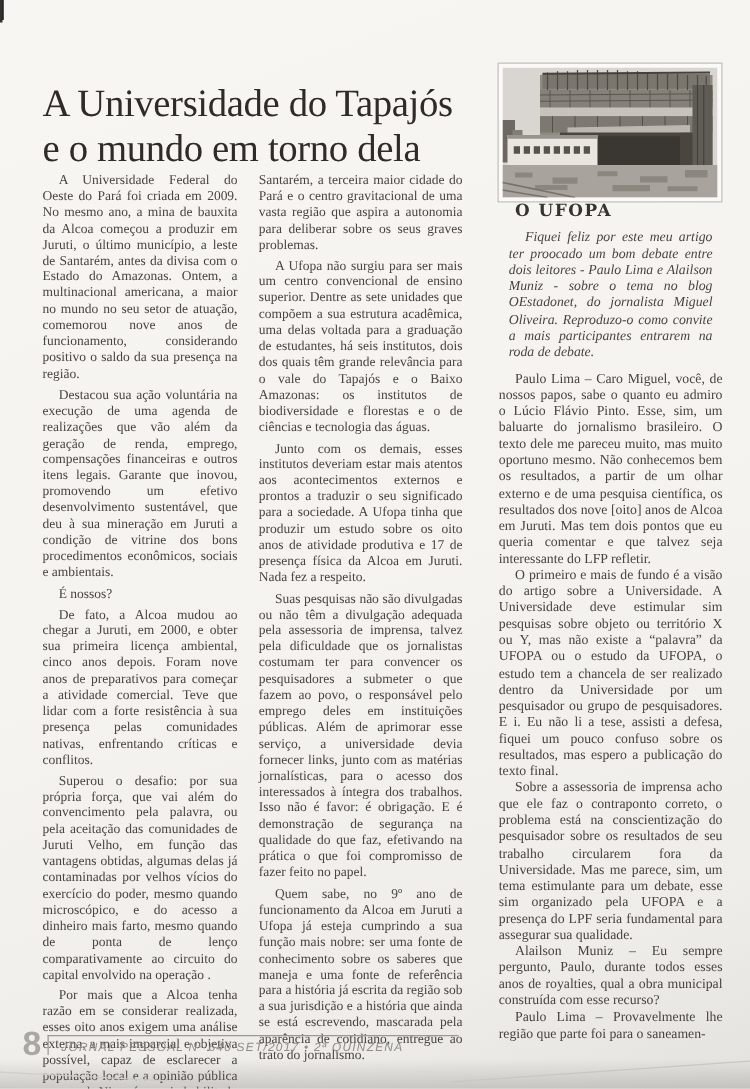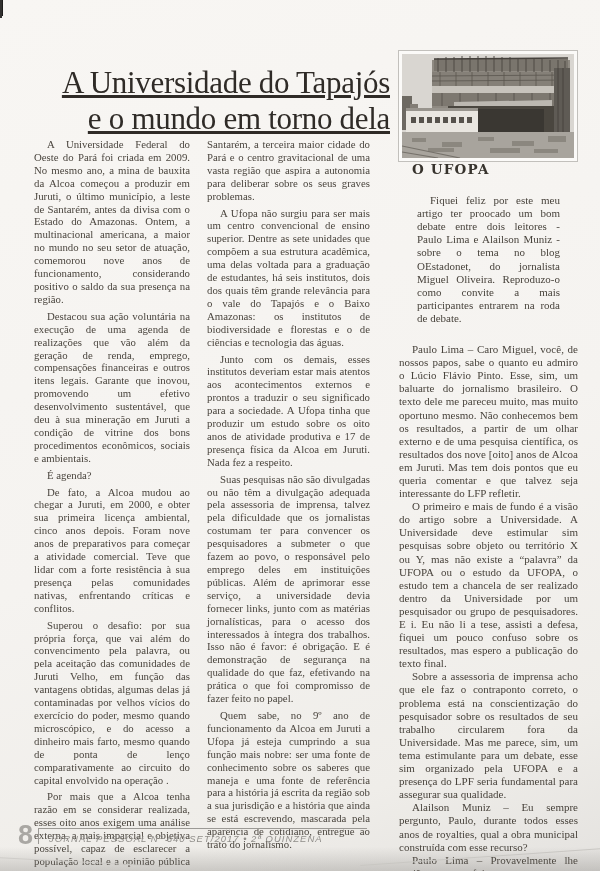--- a/index.html
+++ b/index.html
@@ -11,22 +11,22 @@
   
   .edge-mark{position:absolute;background:#1d1c1b;}
   .m1{left:0;top:4;width:3px;height:16px;}
   .m2{left:0;top:38;width:2px;height:18px;background:#323130;}
   .curl{position:absolute;left:0;bottom:0;width:100%;height:24px;
     background:linear-gradient(180deg,rgba(110,108,104,0) 0%,rgba(110,108,104,.28) 100%);}
   .curl-line{position:absolute;right:-20px;bottom:14px;width:260px;height:1px;background:#c9c7c3;transform:rotate(-4deg);}
   .curl-line2{position:absolute;left:-10px;bottom:8px;width:200px;height:1px;background:#cfcdc9;transform:rotate(3deg);}
 
   .headline{
-    position:absolute;left:34px;top:44px;width:356px;text-align:right;
-    font-size:31px;line-height:36px;color:#2f2b27;letter-spacing:-.3px;font-weight:400;text-decoration:underline;
+    position:absolute;left:34px;top:44px;width:356px;text-align:left;
+    font-size:31px;line-height:36px;color:#2f2b27;letter-spacing:-.3px;font-weight:400;
   }
   .photo-frame{
     position:absolute;left:398px;top:50px;width:180px;height:112px;
     background:#fbfaf8;border:1px solid #c2c0bc;padding:3px;box-sizing:border-box;
   }
   .photo-frame svg{display:block;width:100%;height:100%;}
 
   .bodycol{
     position:absolute;top:134px;text-align:justify;
     font-size:10.8px;line-height:12.9px;color:#4a453e;
@@ -36,21 +36,21 @@
   .bodycol p{margin:4px;text-indent:13px;}
   .bodycol p.noindent{text-indent:0;}
 
   .col3{position:absolute;left:399px;top:163px;width:179px;text-align:justify;
     font-size:11px;line-height:13.1px;color:#48433c;}
   .debate-heading{
     font-family:"DejaVu Serif","Liberation Serif",serif;
     font-weight:700;font-size:13.5px;letter-spacing:1.2px;color:#37332d;
     text-indent:13px;margin:0 0 4px 0;text-align:left;
   }
-  .debate-intro{margin:18px;text-indent:13px;}
+  .debate-intro{margin:8px;text-indent:13px;font-style:italic;}
   .col3 p.entry{margin:0;text-indent:13px;}
   .col3 b{font-weight:400;}
 
   .footer{position:absolute;left:18px;top:822px;display:flex;align-items:flex-start;
     font-family:"Liberation Sans","DejaVu Sans",sans-serif;}
   .pageno{font-size:27px;line-height:26px;font-weight:700;color:#a9a7a3;}
   .folio{
     margin-left:5px;margin-top:6px;width:318px;
     border-top:1px solid #9b9995;border-left:1px solid #9b9995;
     padding:4px 0 0 10px;
@@ -167,21 +167,21 @@
       <g stroke="#76726b" stroke-width="1.2">
         <line x1="0" y1="92" x2="58" y2="104"></line>
         <line x1="0" y1="98" x2="36" y2="104"></line>
       </g>
     </svg>
   </div>
 
   <div class="bodycol col1">
     <p>A Universidade Federal do Oeste do Pará foi criada em 2009. No mesmo ano, a mina de bauxita da Alcoa começou a produzir em Juruti, o último município, a leste de Santarém, antes da divisa com o Estado do Amazonas. Ontem, a multinacional americana, a maior no mundo no seu setor de atuação, comemorou nove anos de funcionamento, considerando positivo o saldo da sua presença na região.</p>
     <p>Destacou sua ação voluntária na execução de uma agenda de realizações que vão além da geração de renda, emprego, compensações financeiras e outros itens legais. Garante que inovou, promovendo um efetivo desenvolvimento sustentável, que deu à sua mineração em Juruti a condição de vitrine dos bons procedimentos econômicos, sociais e ambientais.</p>
-    <p>É agenda?</p>
+    <p>É nossos?</p>
     <p>De fato, a Alcoa mudou ao chegar a Juruti, em 2000, e obter sua primeira licença ambiental, cinco anos depois. Foram nove anos de preparativos para começar a atividade comercial. Teve que lidar com a forte resistência à sua presença pelas comunidades nativas, enfrentando críticas e conflitos.</p>
     <p>Superou o desafio: por sua própria força, que vai além do convencimento pela palavra, ou pela aceitação das comunidades de Juruti Velho, em função das vantagens obtidas, algumas delas já contaminadas por velhos vícios do exercício do poder, mesmo quando microscópico, e do acesso a dinheiro mais farto, mesmo quando de ponta de lenço comparativamente ao circuito do capital envolvido na operação .</p>
     <p>Por mais que a Alcoa tenha razão em se considerar realizada, esses oito anos exigem uma análise externa, a mais imparcial e objetiva possível, capaz de esclarecer a população local e a opinião pública em geral. Ninguém mais habilitado para desempenhar esse papel do que a Ufopa. A universidade reconhece a importância da sua localização, com base em</p>
   </div>
 
   <div class="bodycol col2">
     <p class="noindent">Santarém, a terceira maior cidade do Pará e o centro gravitacional de uma vasta região que aspira a autonomia para deliberar sobre os seus graves problemas.</p>
     <p>A Ufopa não surgiu para ser mais um centro convencional de ensino superior. Dentre as sete unidades que compõem a sua estrutura acadêmica, uma delas voltada para a graduação de estudantes, há seis institutos, dois dos quais têm grande relevância para o vale do Tapajós e o Baixo Amazonas: os institutos de biodiversidade e florestas e o de ciências e tecnologia das águas.</p>
     <p>Junto com os demais, esses institutos deveriam estar mais atentos aos acontecimentos externos e prontos a traduzir o seu significado para a sociedade. A Ufopa tinha que produzir um estudo sobre os oito anos de atividade produtiva e 17 de presença física da Alcoa em Juruti. Nada fez a respeito.</p>
     <p>Suas pesquisas não são divulgadas ou não têm a divulgação adequada pela assessoria de imprensa, talvez pela dificuldade que os jornalistas costumam ter para convencer os pesquisadores a submeter o que fazem ao povo, o responsável pelo emprego deles em instituições públicas. Além de aprimorar esse serviço, a universidade devia fornecer links, junto com as matérias jornalísticas, para o acesso dos interessados à íntegra dos trabalhos. Isso não é favor: é obrigação. E é demonstração de segurança na qualidade do que faz, efetivando na prática o que foi compromisso de fazer feito no papel.</p>

